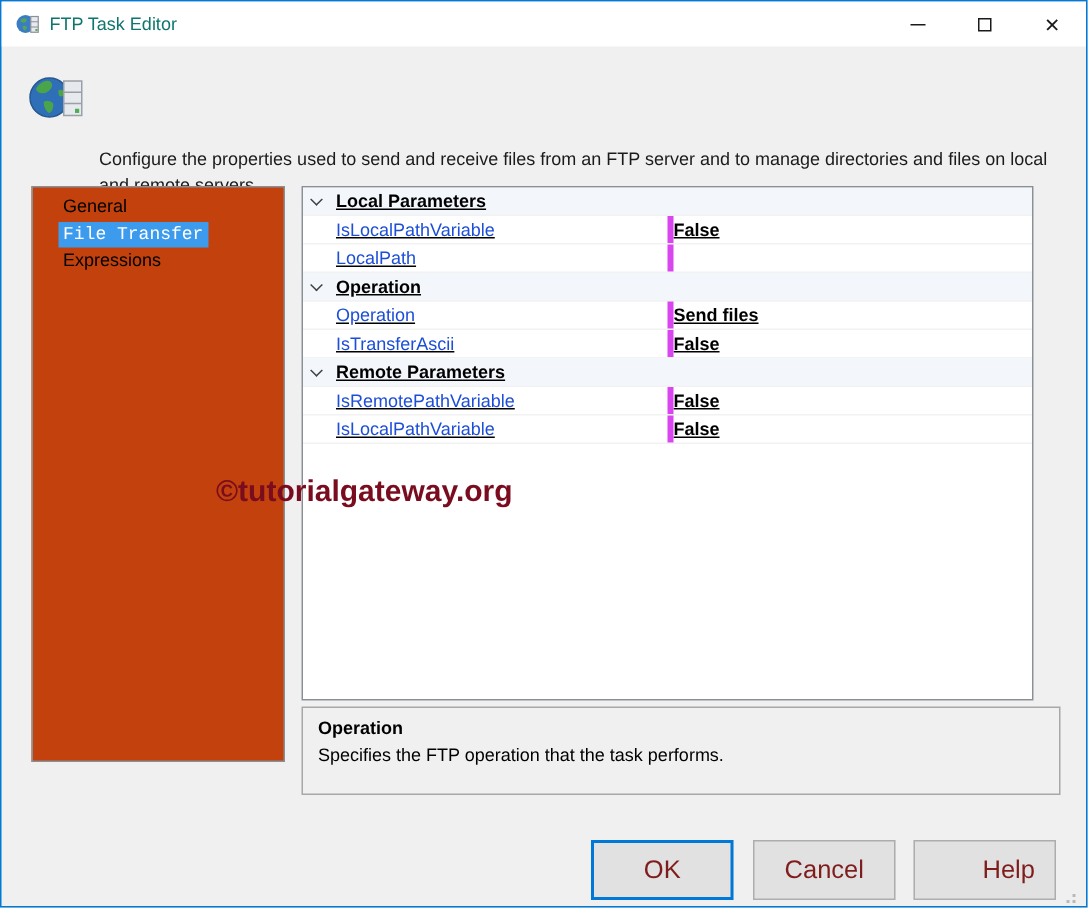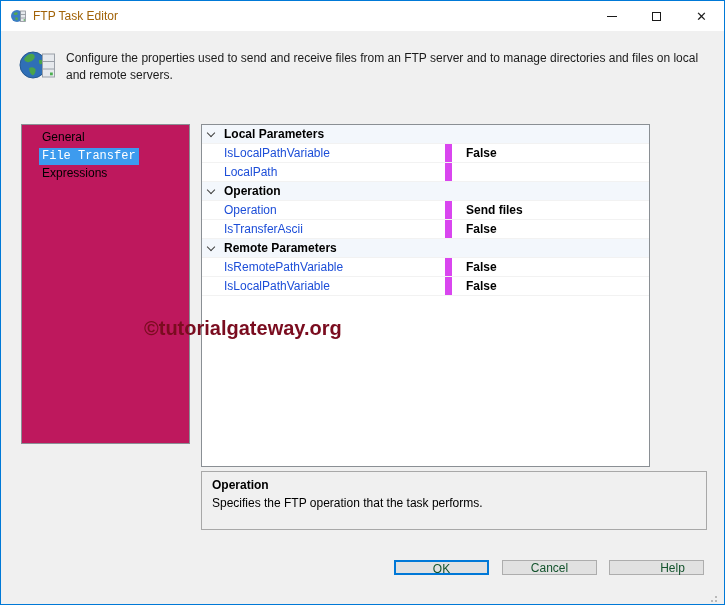--- a/index.html
+++ b/index.html
@@ -4,51 +4,51 @@
 <style>
   * { margin:0; padding:0; box-sizing:border-box; }
   body { font-family:"Liberation Sans", sans-serif; background:#cccccc; }
   .window {
     position:relative; width:725px; height:605px;
     background:#f0f0f0; border:1px solid #0079d7; overflow:hidden;
   }
   
   .titlebar { position:absolute; left:0; top:0; right:0; height:30px; background:#ffffff; display:flex; align-items:center; }
   .titlebar-icon { margin-left:9px; width:16px; height:16px; flex:none; }
-  .titlebar-title { margin-left:7px; font-size:12px; color:#a16207; }
+  .titlebar-title { margin-left:7px; font-size:12px; color:#0f766e; }
   .caption-buttons { margin-left:auto; display:flex; height:100%; }
   .caption-btn { width:45px; height:100%; display:flex; align-items:center; justify-content:center; }
   .glyph-min { width:10px; height:1px; background:#1a1a1a; }
   .glyph-max { width:9px; height:9px; border:1px solid #1a1a1a; }
   .glyph-close { font-size:13px; color:#1a1a1a; line-height:1; }
   
   .header { position:absolute; left:18px; top:46px; display:flex; gap:10px; }
   .header-icon { width:37px; height:36px; flex:none; }
-  .header-desc { font-size:12px; line-height:17px; color:#1b1b1b; max-width:652px; padding-top:3px; }
+  .header-desc { font-size:12px; line-height:17px; color:#1b1b1b; max-width:652px; padding-top:3px;margin-top:48px; }
   
-  .listbox { position:absolute; left:20px; top:123px; width:169px; height:320px; background:#be185d; border:1px solid #8a8f94; padding-top:4px; }
+  .listbox { position:absolute; left:20px; top:123px; width:169px; height:384px; background:#c2410c; border:1px solid #8a8f94; padding-top:4px; }
   .listbox-item { font-size:12px; height:18px; line-height:17px; margin-left:17px; color:#000; }
   .listbox-item span { display:inline-block; padding:0 3px; }
   .listbox-item.selected span { background:#3d9bee; color:#ffffff;font-family:Liberation Mono, monospace; }
   
-  .grid { position:absolute; left:200px; top:123px; width:449px; height:343px; background:#ffffff; border:1px solid #8a8f94; overflow:hidden; }
+  .grid { position:absolute; left:200px; top:123px; width:488px; height:343px; background:#ffffff; border:1px solid #8a8f94; overflow:hidden;text-decoration:underline; }
   .grid-row { display:flex; height:19px; align-items:center; font-size:12px; border-bottom:1px solid #f2f2f2; }
   .grid-row.category { background:#f3f7fc; font-weight:bold; }
   .gutter { width:18px; flex:none; display:flex; align-items:center; justify-content:center; }
   .chevron { width:6px; height:6px; border-right:1.5px solid #404040; border-bottom:1.5px solid #404040; transform:rotate(45deg); margin-top:-3px; }
   .name-cell { width:225px; flex:none; padding-left:4px; color:#1d4ed8; overflow:hidden; white-space:nowrap; }
   .cat-label { padding-left:4px; color:#000; }
-  .value-cell { flex:1; align-self:stretch; display:flex; align-items:center; border-left:7px solid #d946ef; padding-left:14px; font-weight:bold; color:#000; overflow:hidden; white-space:nowrap; }
+  .value-cell { flex:1; align-self:stretch; display:flex; align-items:center; border-left:4px solid #d946ef; padding-left:0; font-weight:bold; color:#000; overflow:hidden; white-space:nowrap; }
   
   .watermark { position:absolute; left:143px; top:316px; font-size:20px; font-weight:bold; color:#7a0c1f; z-index:6; }
   
   .help-panel { position:absolute; left:200px; top:470px; width:506px; height:59px; background:#f0f0f0; border:1px solid #a8a8a8; padding:6px 10px; font-size:12px; color:#000; }
   .help-title { font-weight:bold; margin-bottom:4px; }
   
-  .btn { position:absolute; top:559px; width:95px; height:15px; background:#e1e1e1; border:1px solid #adadad; font-size:12px; font-family:"Liberation Sans", sans-serif; color:#14532d; cursor:default; }
+  .btn { position:absolute; top:559px; width:95px; height:40px; background:#e1e1e1; border:1px solid #adadad; font-size:17px; font-family:"Liberation Sans", sans-serif; color:#7f1d1d; cursor:default; }
   .btn-ok { left:393px; border:2px solid #0078d7; }
   .btn-cancel { left:501px; }
   .btn-help { left:608px;padding-left:32px; }
   
   .resize-grip { position:absolute; right:7px; bottom:6px; width:2px; height:2px; background:#b9b9b9;
     box-shadow: 0 4px #b9b9b9, 0 8px #b9b9b9, -4px 4px #b9b9b9, -4px 8px #b9b9b9, -8px 8px #b9b9b9; }
 </style>
 </head>
 <body>
 

